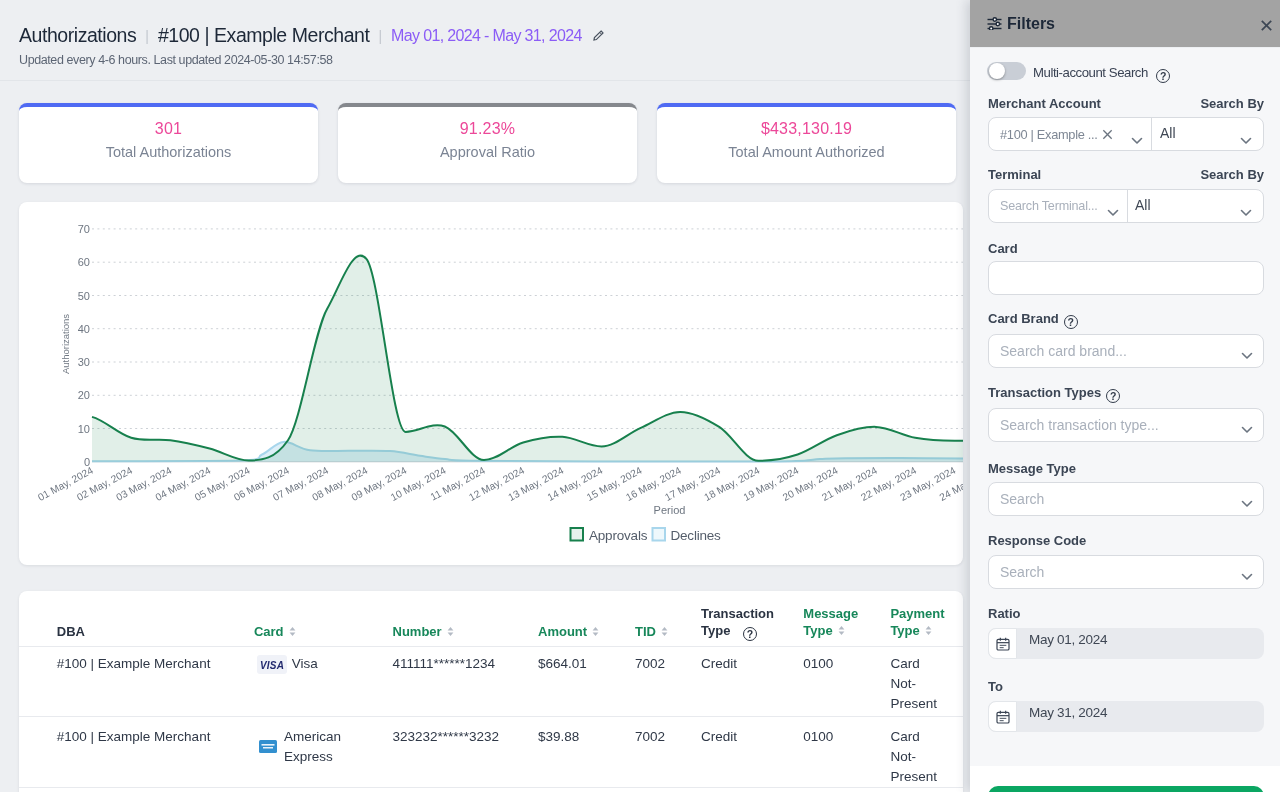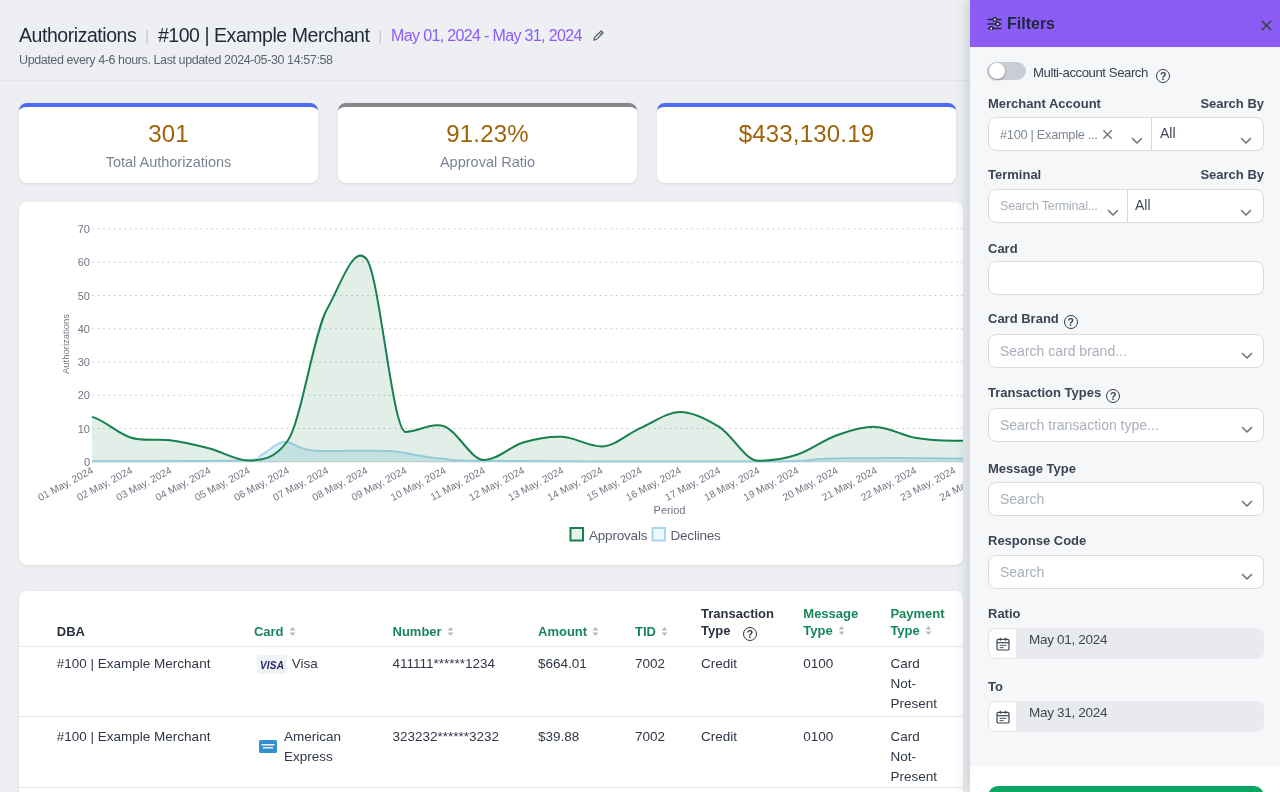--- a/index.html
+++ b/index.html
@@ -10,37 +10,37 @@
 .h-row { display:flex; align-items:center; color:#1d2838; }
 .h1a { font-size:19.5px; letter-spacing:-0.45px; }
 .hsep { color:#c2c7cf; font-size:14px; margin:0 9px; }
 .h1b { font-size:19.5px; letter-spacing:-0.45px; }
 .hdate { font-size:16px; letter-spacing:-0.65px; color:#8b5cf6; }
 .subhead { position:absolute; left:19px; top:53px; font-size:12.5px; letter-spacing:-0.4px; color:#5c6574; }
 #headline { position:absolute; left:0; top:80px; width:970px; height:1px; background:#e2e5e9; }
 .scard { position:absolute; top:103px; height:80px; width:299px; background:#fff;
   border-radius:8px; border-top:4px solid #4f6af3;
   box-shadow:0 1px 3px rgba(40,50,70,.12); text-align:center; }
-.scard .num { margin-top:13px; font-size:24px; color:#a16207; letter-spacing:0.2px; }
+.scard .num { margin-top:13px; font-size:16px; color:#ec4899; letter-spacing:0.2px; }
 .scard .lab { margin-top:6px; font-size:14.5px; color:#7b8494; }
 #chartcard { position:absolute; left:19px; top:202px; width:944px; height:363px;
   background:#fff; border-radius:8px; box-shadow:0 1px 3px rgba(40,50,70,.10); overflow:hidden; }
 .grid { stroke:#cdd1d6; stroke-width:1; stroke-dasharray:2 3.4; }
 .yl { font-size:11px; fill:#6e7681; }
 .xl { font-size:10.2px; fill:#6e7681; }
 #tablecard { position:absolute; left:19px; top:591px; width:944px; height:260px;
   background:#fff; border-radius:8px 8px 0 0; box-shadow:0 1px 3px rgba(40,50,70,.10); }
 .th { position:absolute; font-size:13px; font-weight:bold; color:#17875a; line-height:16.8px; }
 .thd { color:#2a3342; }
 .td { position:absolute; font-size:13.5px; color:#2f3847; line-height:20.3px; }
 .rowline { position:absolute; left:0; width:944px; height:1px; background:#e8eaee; }
 .sorti { display:inline-block; margin-left:5px; vertical-align:0px; }
 #panel { position:absolute; left:970px; top:0; width:310px; height:792px;
   background:#f6f7f9; box-shadow:-4px 0 10px rgba(60,70,90,.18); }
-#panelhead { position:absolute; left:0; top:0; width:310px; height:48px; background:#8b5cf6; border-bottom:1px solid #eef0f3; }
+#panelhead { position:absolute; left:0; top:0; width:310px; height:48px; background:#a3a3a3; border-bottom:1px solid #eef0f3; }
 #panelhead .t { position:absolute; left:37px; top:15px; font-size:16px; font-weight:bold; color:#1d2838; }
 .flabel { position:absolute; font-size:13px; font-weight:bold; color:#3b4554; }
 .fin { position:absolute; left:18px; width:276px; height:34px; background:#fff;
   border:1px solid #d8dbe0; border-radius:8px; font-size:14px; color:#3f4754;
   display:flex; align-items:center; padding-left:11px; }
 .ph { color:#a9b0bb; }
 .chevbox { position:absolute; right:10px; top:12px; }
 .qmark { display:inline-block; width:14px; height:14px; border:1.4px solid #333c4b;
   border-radius:50%; font-size:10.5px; font-weight:bold; color:#333c4b; text-align:center;
   line-height:12.5px; vertical-align:-3px; margin-left:5px; }
@@ -72,20 +72,21 @@
   <div class="scard" style="left:19px;">
     <div class="num">301</div>
       <div class="lab">Total Authorizations</div>
   </div>
   <div class="scard" style="left:338px; border-top-color:#85888d;">
     <div class="num">91.23%</div>
       <div class="lab">Approval Ratio</div>
   </div>
   <div class="scard" style="left:657px;">
     <div class="num">$433,130.19</div>
+      <div class="lab">Total Amount Authorized</div>
   </div>
 
   <div id="chartcard">
     <svg width="944" height="363" viewBox="0 0 944 363">
       <line x1="73" y1="226.5" x2="944" y2="226.5" class="grid"></line>
 <line x1="73" y1="193.3" x2="944" y2="193.3" class="grid"></line>
 <line x1="73" y1="160.0" x2="944" y2="160.0" class="grid"></line>
 <line x1="73" y1="126.7" x2="944" y2="126.7" class="grid"></line>
 <line x1="73" y1="93.5" x2="944" y2="93.5" class="grid"></line>
 <line x1="73" y1="60.2" x2="944" y2="60.2" class="grid"></line>

